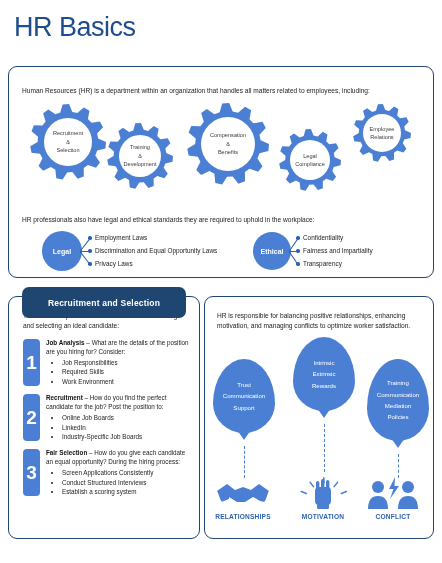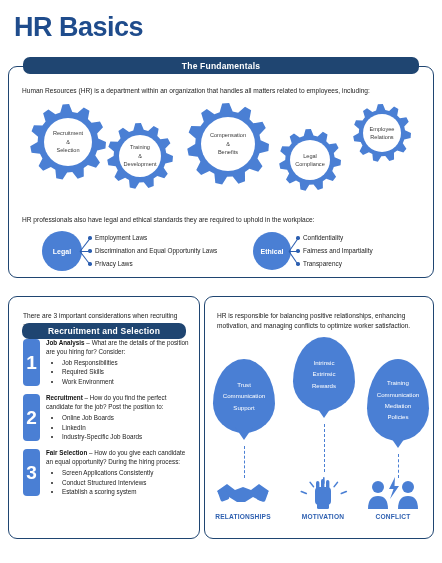--- a/index.html
+++ b/index.html
@@ -1,21 +1,21 @@
 <!DOCTYPE html>
 <html><head>
 <meta charset="utf-8">
 <style>
   html,body{margin:0;padding:0;background:#ffffff;}
   body{width:442px;height:563px;overflow:hidden;
        font-family:"Liberation Sans", sans-serif;color:#222;}
   .page{position:relative;width:442px;height:563px;background:#fff;}
 
   
-  .title{position:absolute;left:14px;top:14px;font-size:27px;font-weight:bold;
+  .title{position:absolute;left:14px;top:14px;font-size:27px;font-weight:normal;
          color:#1F4C8C;letter-spacing:-0.5px;line-height:1;}
 
   
   .panel{position:absolute;border:1.4px solid #1F4571;border-radius:9px;
          background:#fff;box-sizing:border-box;}
   .panel-head{position:absolute;background:#1F4571;border-radius:7px;
         color:#fff;font-size:8.5px;font-weight:bold;text-align:center;
         display:flex;align-items:center;justify-content:center;
         letter-spacing:.2px;z-index:5;}
 
@@ -31,21 +31,21 @@
   .bubble{position:absolute;border-radius:50%;background:#4A7FD4;
       display:flex;align-items:center;justify-content:center;
       color:#fff;font-weight:bold;font-size:7px;}
   .spoke{position:absolute;height:1.1px;background:#2d5fb0;transform-origin:left center;}
   .spokedot{position:absolute;width:3.4px;height:3.4px;border-radius:50%;
       background:#2d5fb0;}
   .spoketxt{position:absolute;font-size:6.4px;color:#222;white-space:nowrap;}
 
   
   #panel-recruit{left:8px;top:296px;width:192px;height:243px;}
-  #head-recruit{left:22px;top:287px;width:164px;height:16px;margin-top:36px;}
+  #head-recruit{left:22px;top:287px;width:164px;height:31px;}
   .steps{position:absolute;left:14px;top:42px;width:166px;}
   .step{position:relative;display:flex;margin-bottom:7px;}
   .numtab{flex:0 0 17px;height:47px;background:#4A7FD4;border-radius:4px;
       color:#fff;font-size:19px;font-weight:bold;
       display:flex;align-items:center;justify-content:center;margin-right:6px;}
   .step-body{flex:1;font-size:6.3px;line-height:1.42;color:#222;}
   .step-body b{color:#111;}
   .step-body ul{margin:2px 0 0 0;padding-left:16px;}
   .step-body li{margin-bottom:0.5px;}
 
@@ -66,21 +66,20 @@
       text-align:center;letter-spacing:.2px;}
 </style>
 </head>
 <body>
 
 <div class="page">
 
   <div class="title">HR Basics</div>
 
   <div class="panel" id="panel-fundamentals"></div>
-  <div class="panel-head" id="head-fundamentals">The Fundamentals</div>
 
   <div class="intro" style="left:22px;top:86px;width:400px;">Human Resources (HR) is a department within an organization that handles all matters related to employees, including:</div>
 
   <svg width="442" height="110" style="position:absolute;left:0;top:100px;">
     <g id="gear-svg-host">
         <path d="M106.00,42.00L105.44,48.48L97.17,50.56L95.28,55.41L99.97,62.54L96.00,67.69L87.91,64.97L83.70,68.03L83.79,76.57L77.66,78.75L72.33,72.09L67.13,72.39L62.59,79.61L56.26,78.14L55.37,69.65L50.84,67.09L43.12,70.72L38.58,66.05L42.43,58.44L40.00,53.83L31.54,52.71L30.25,46.33L37.60,42.00L38.05,36.82L31.54,31.29L33.90,25.23L42.43,25.56L45.60,21.44L43.12,13.28L48.38,9.46L55.37,14.35L60.27,12.60L62.59,4.39L69.09,4.02L72.33,11.91L77.39,13.09L83.79,7.43L89.45,10.63L87.91,19.03L91.53,22.76L99.97,21.46L103.00,27.21L97.17,33.44L98.20,38.53L106.00,42.00Z" fill="#4A7FD4"></path>
         <circle cx="68" cy="42" r="24" fill="#ffffff"></circle>
         <path d="M173.00,56.00L172.52,61.63L165.33,63.44L163.69,67.65L167.76,73.84L164.31,78.31L157.29,75.95L153.63,78.61L153.71,86.02L148.39,87.92L143.76,82.13L139.25,82.39L135.30,88.66L129.80,87.38L129.03,80.01L125.10,77.79L118.39,80.94L114.45,76.89L117.79,70.27L115.68,66.28L108.34,65.30L107.22,59.76L113.60,56.00L113.99,51.50L108.34,46.70L110.39,41.44L117.79,41.73L120.55,38.15L118.39,31.06L122.96,27.74L129.03,31.99L133.29,30.47L135.30,23.34L140.94,23.01L143.76,29.87L148.16,30.89L153.71,25.98L158.63,28.76L157.29,36.05L160.44,39.29L167.76,38.16L170.40,43.15L165.33,48.56L166.23,52.99L173.00,56.00Z" fill="#4A7FD4"></path>
         <circle cx="140" cy="56" r="21" fill="#ffffff"></circle>
         <path d="M269.00,44.00L268.40,50.99L259.47,53.24L257.43,58.47L262.49,66.17L258.21,71.72L249.48,68.79L244.94,72.09L245.03,81.29L238.42,83.65L232.67,76.47L227.06,76.79L222.17,84.58L215.33,82.99L214.37,73.84L209.49,71.08L201.15,74.99L196.26,69.95L200.41,61.73L197.79,56.77L188.66,55.55L187.27,48.67L195.20,44.00L195.68,38.41L188.66,32.45L191.21,25.91L200.41,26.27L203.83,21.82L201.15,13.01L206.83,8.89L214.37,14.16L219.66,12.28L222.17,3.42L229.17,3.02L232.67,11.53L238.14,12.81L245.03,6.71L251.14,10.16L249.48,19.21L253.39,23.24L262.49,21.83L265.77,28.04L259.47,34.76L260.59,40.26L269.00,44.00Z" fill="#4A7FD4"></path>

